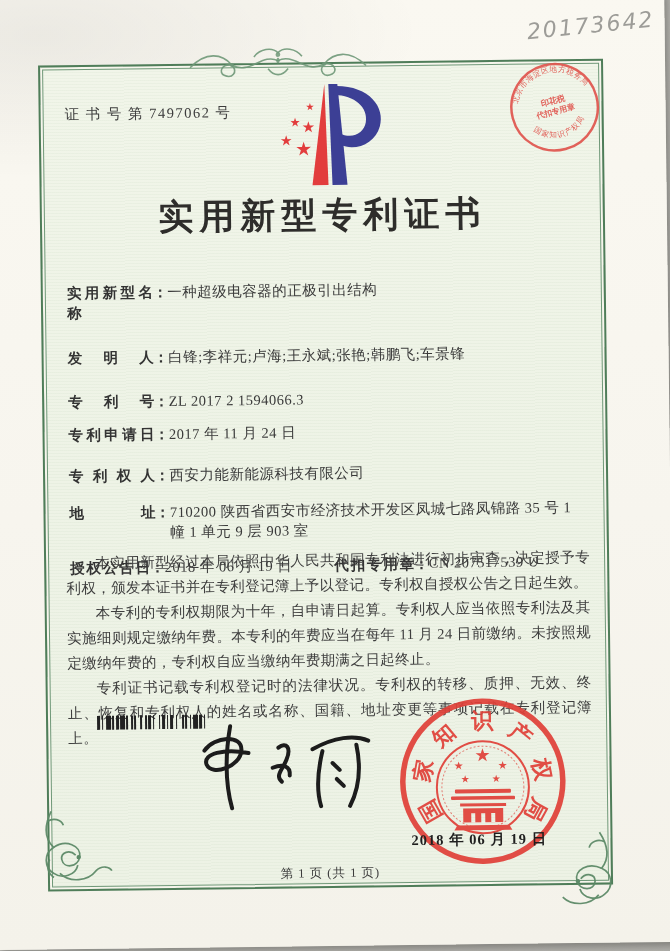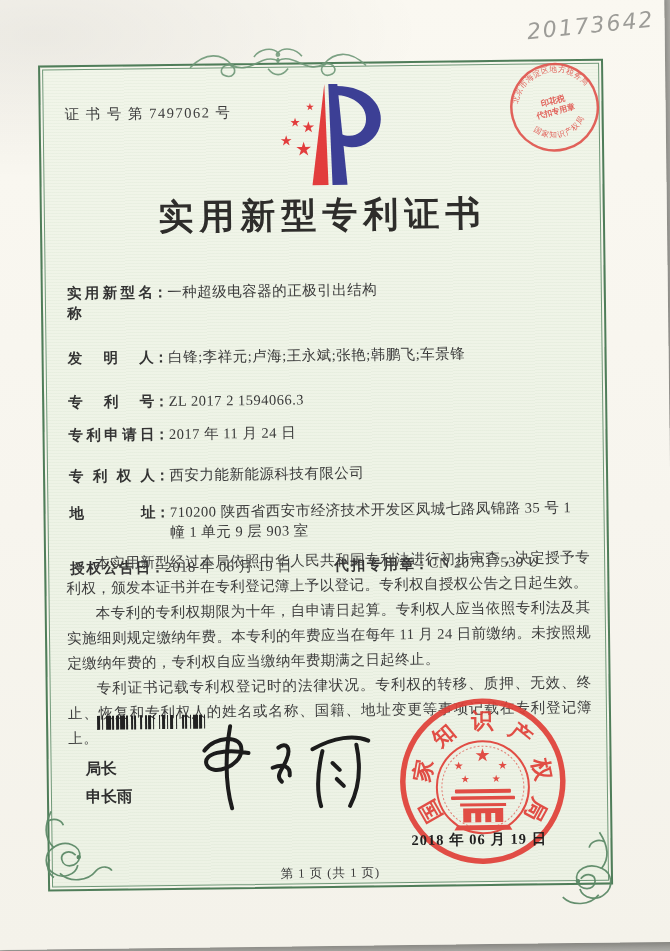--- a/index.html
+++ b/index.html
@@ -212,24 +212,20 @@
       </div>
 
       <div class="paras">
         <p>本实用新型经过本局依照中华人民共和国专利法进行初步审查，决定授予专利权，颁发本证书并在专利登记簿上予以登记。专利权自授权公告之日起生效。</p>
         <p>本专利的专利权期限为十年，自申请日起算。专利权人应当依照专利法及其实施细则规定缴纳年费。本专利的年费应当在每年 11 月 24 日前缴纳。未按照规定缴纳年费的，专利权自应当缴纳年费期满之日起终止。</p>
         <p>专利证书记载专利权登记时的法律状况。专利权的转移、质押、无效、终止、恢复和专利权人的姓名或名称、国籍、地址变更等事项记载在专利登记簿上。</p>
       </div>
 
       <div class="barcode" id="barcode"><b style="width: 3.1px;"></b><i style="width: 1.55px;"></i><b style="width: 1.55px;"></b><i style="width: 3.1px;"></i><b style="width: 4.65px;"></b><i style="width: 1.55px;"></i><b style="width: 1.55px;"></b><i style="width: 1.55px;"></i><b style="width: 3.1px;"></b><i style="width: 1.55px;"></i><b style="width: 4.65px;"></b><i style="width: 1.55px;"></i><b style="width: 1.55px;"></b><i style="width: 3.1px;"></i><b style="width: 1.55px;"></b><i style="width: 1.55px;"></i><b style="width: 1.55px;"></b><i style="width: 4.65px;"></i><b style="width: 1.55px;"></b><i style="width: 3.1px;"></i><b style="width: 1.55px;"></b><i style="width: 1.55px;"></i><b style="width: 3.1px;"></b><i style="width: 1.55px;"></i><b style="width: 1.55px;"></b><i style="width: 4.65px;"></i><b style="width: 1.55px;"></b><i style="width: 1.55px;"></i><b style="width: 3.1px;"></b><i style="width: 1.55px;"></i><b style="width: 1.55px;"></b><i style="width: 1.55px;"></i><b style="width: 3.1px;"></b><i style="width: 3.1px;"></i><b style="width: 1.55px;"></b><i style="width: 4.65px;"></i><b style="width: 1.55px;"></b><i style="width: 1.55px;"></i><b style="width: 1.55px;"></b><i style="width: 3.1px;"></i><b style="width: 1.55px;"></b><i style="width: 1.55px;"></i><b style="width: 4.65px;"></b><i style="width: 1.55px;"></i><b style="width: 3.1px;"></b><i style="width: 1.55px;"></i><b style="width: 1.55px;"></b><i style="width: 3.1px;"></i></div>
 
-      <div class="signer">
-        <div>局长</div>
-        <div>申长雨</div>
-      </div>
 
       <svg class="signature" viewBox="0 0 210 95">
         <g fill="none" stroke="#1c1c1c" stroke-width="4" stroke-linecap="round" stroke-linejoin="round">
           <path d="M46,6 C42,28 39,58 47,88"></path>
           <path d="M20,30 C30,16 58,14 57,30 C56,47 27,56 22,44 C18,33 40,28 64,33"></path>
           <path d="M94,28 C102,22 107,28 102,40 C98,50 90,56 97,62"></path>
           <path d="M88,48 C98,44 106,46 105,56"></path>
           <path d="M128,30 C150,18 170,16 184,22"></path>
           <path d="M138,32 C133,52 131,70 136,87"></path>
           <path d="M172,26 C176,46 175,68 165,87"></path>

